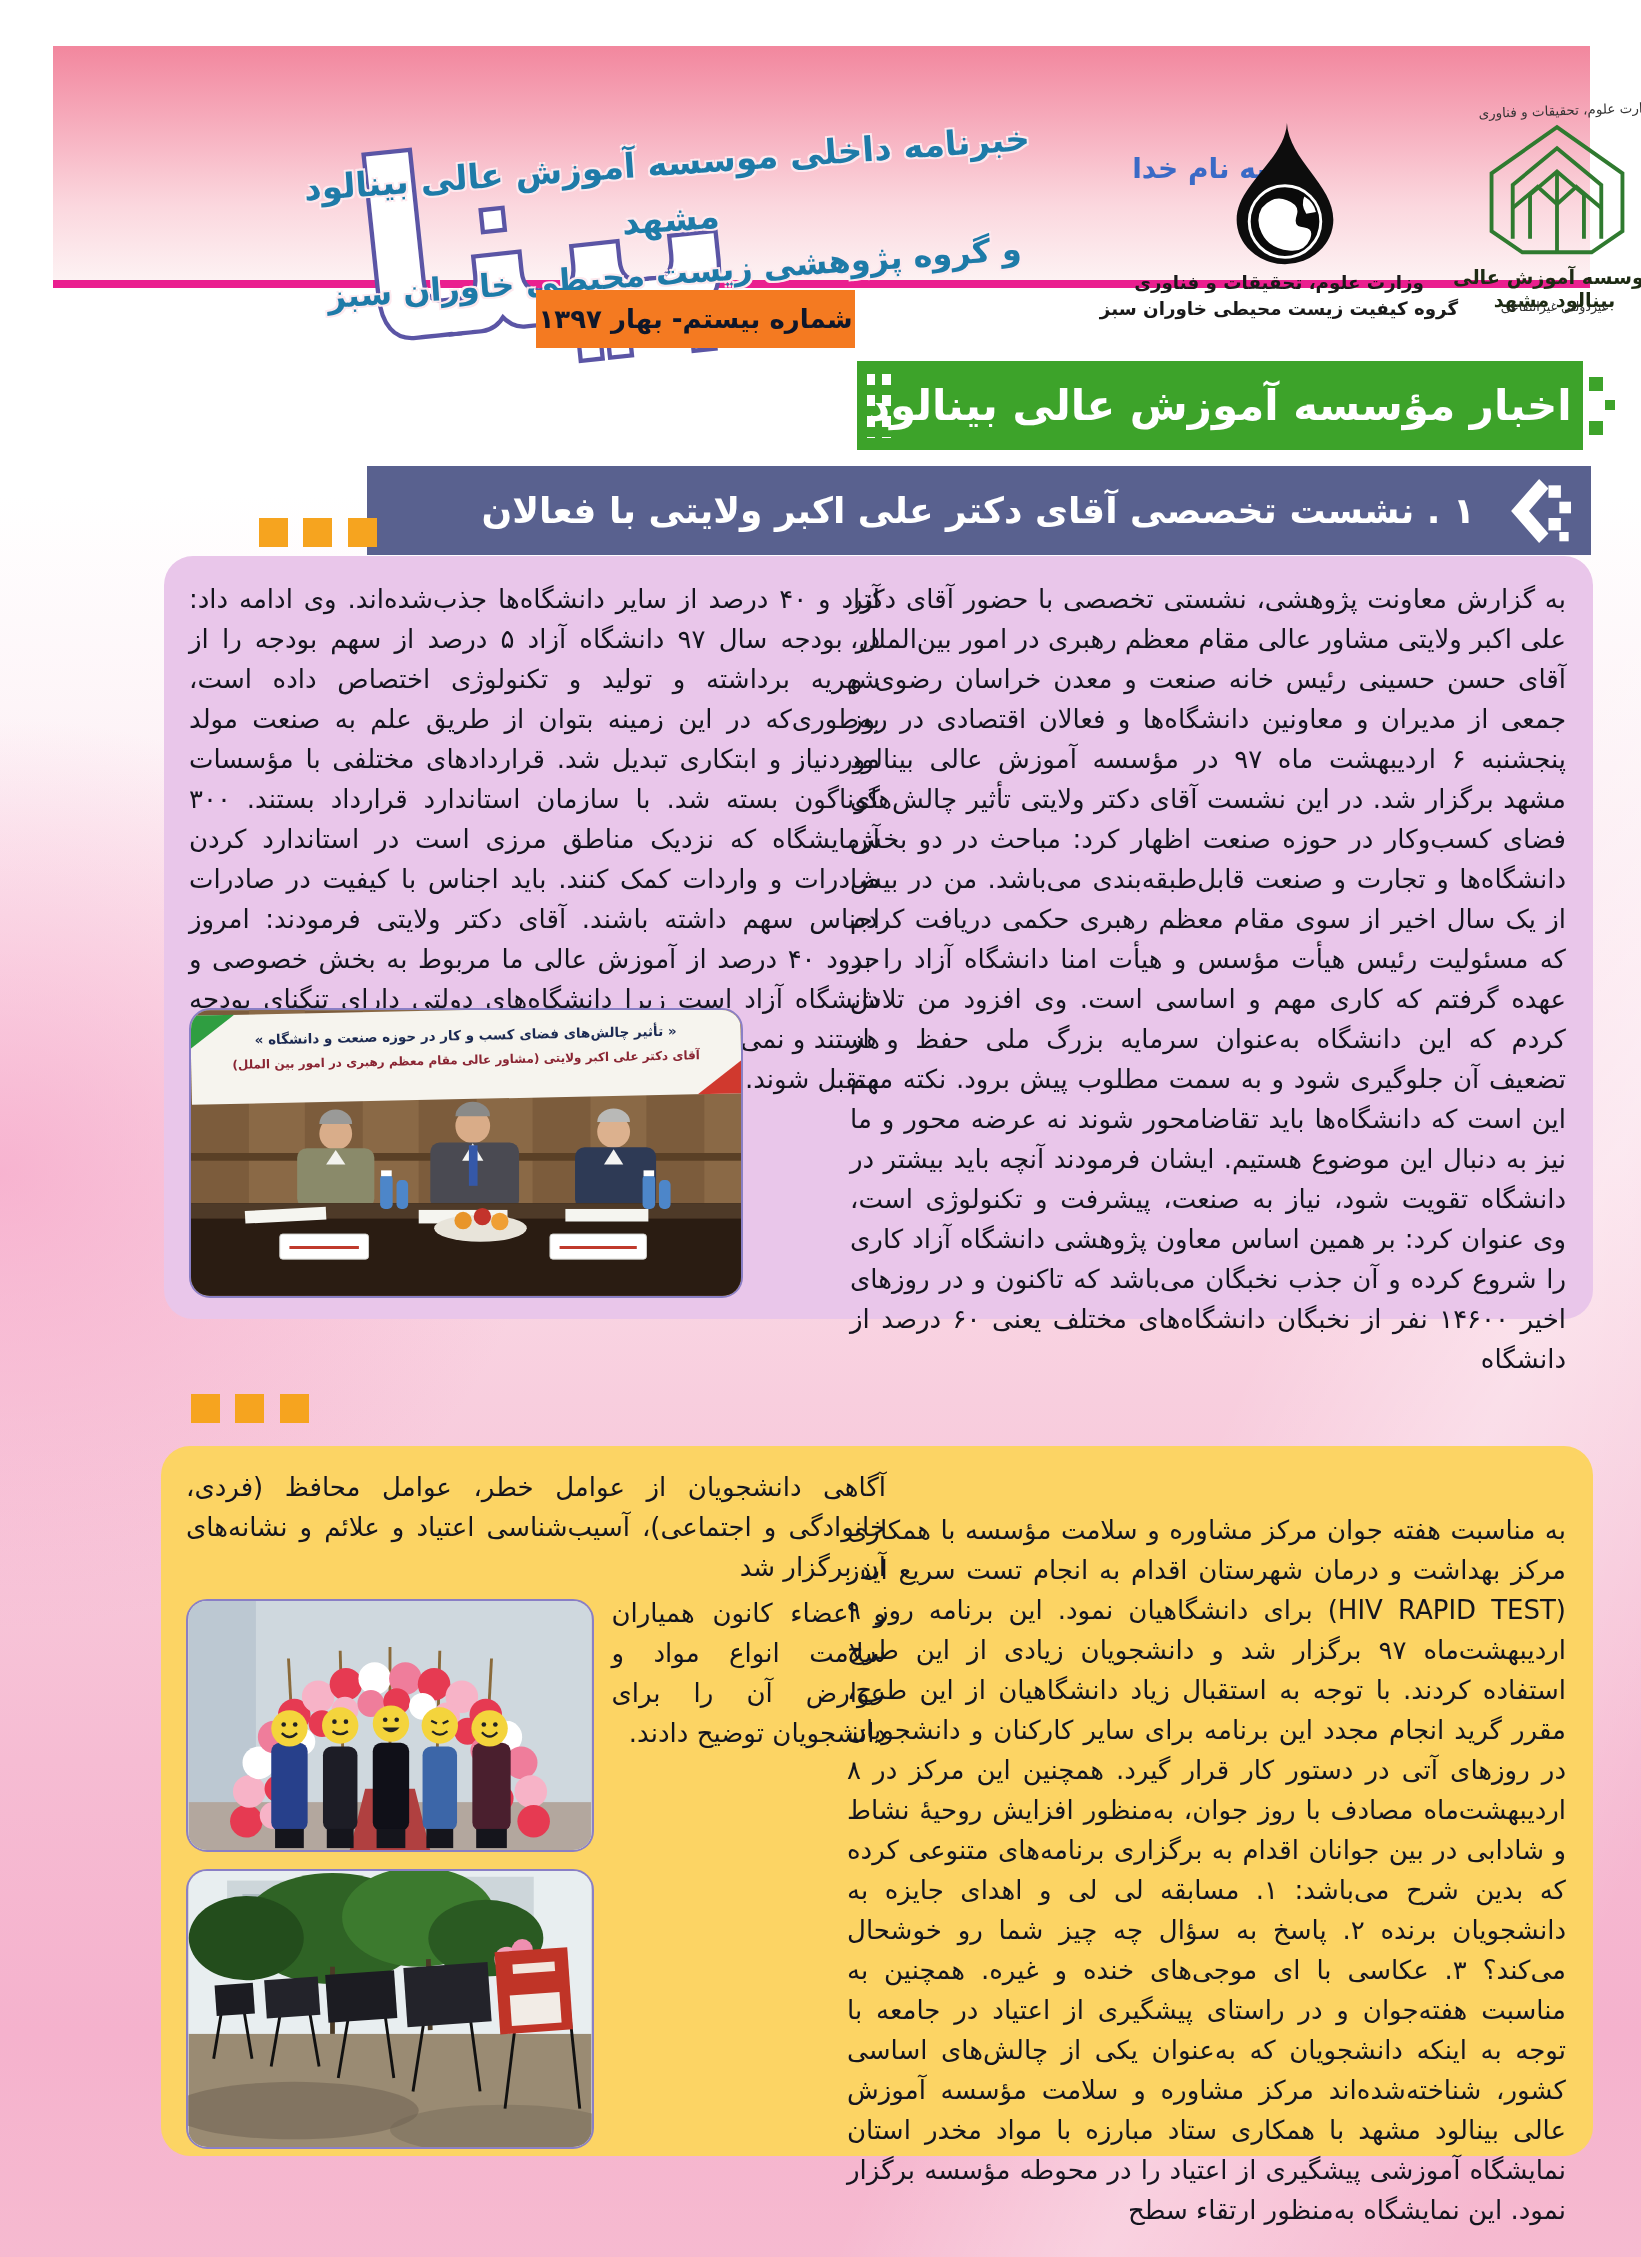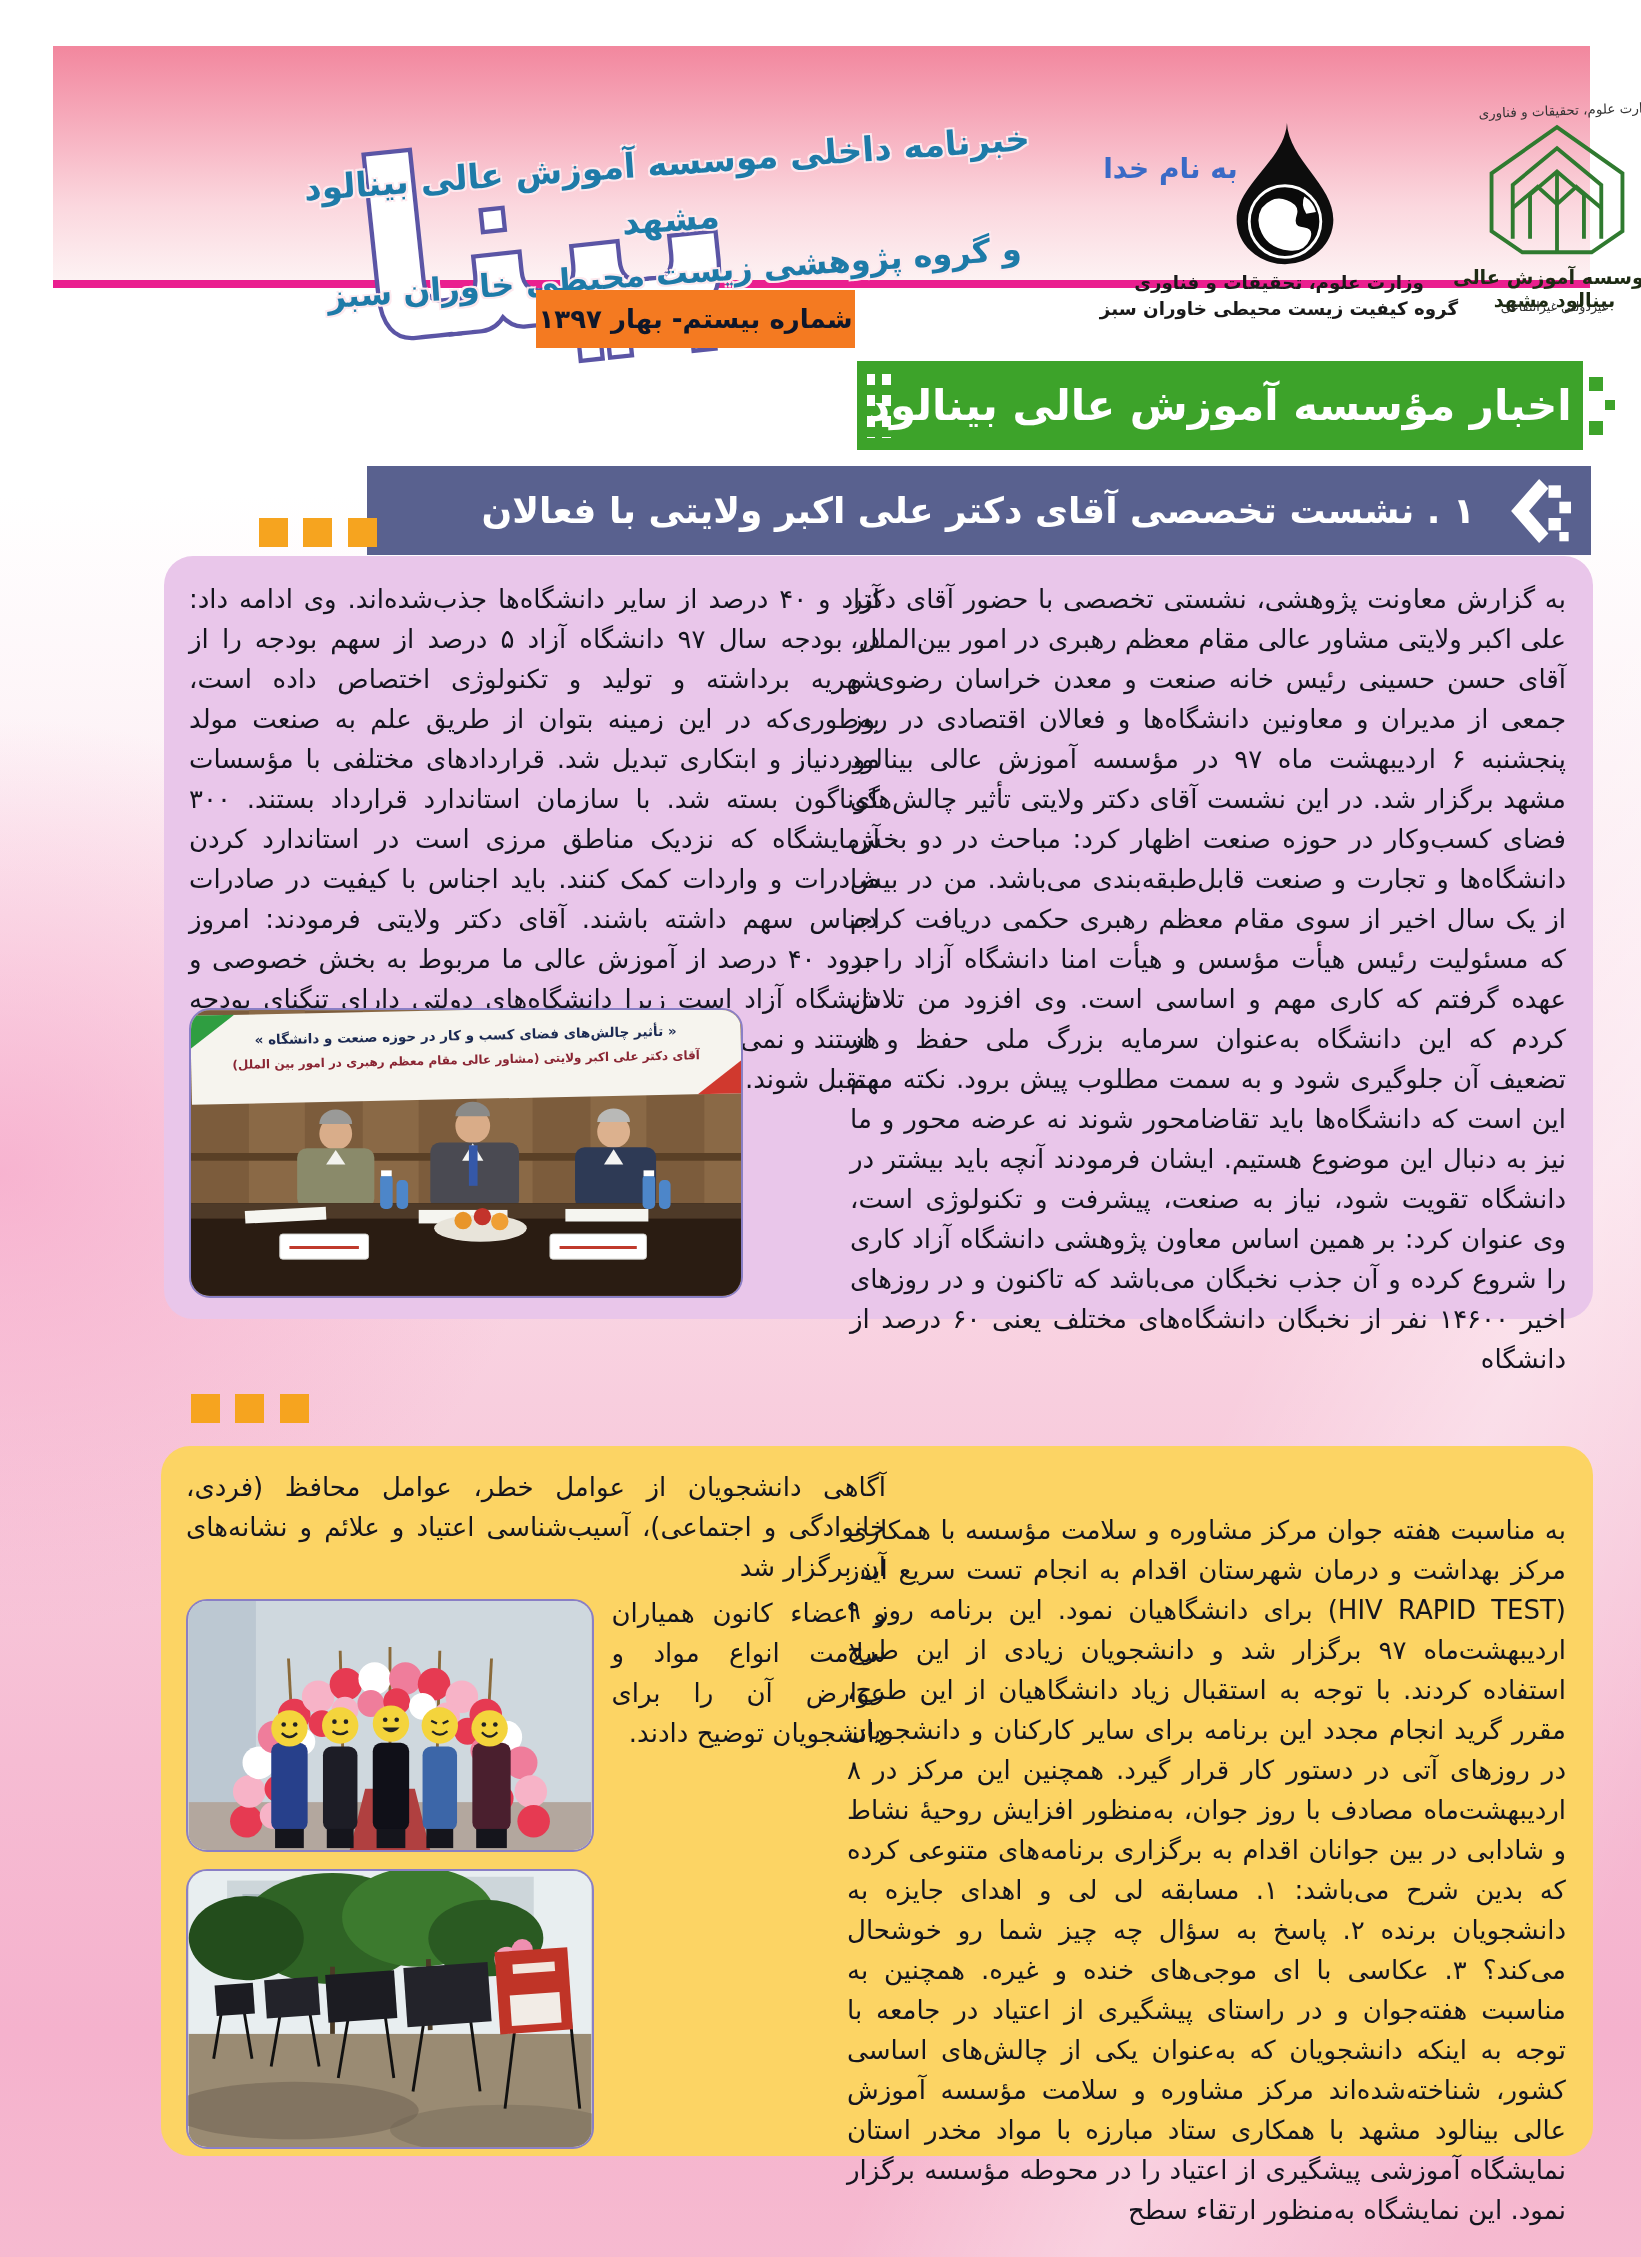--- a/index.html
+++ b/index.html
@@ -19,21 +19,21 @@
     border-bottom:8.7px solid #ea1f8f;
   }
   .bina-svg{position:absolute;left:116px;top:39px;}
   .masthead-title{
     position:absolute;left:241px;top:89px;width:753px;text-align:center;
     color:#1e7ba8;font-weight:bold;transform:rotate(-4deg);
     text-shadow:1.9px 1.9px 0 #fde9ee,-1.9px -1.9px 0 #fde9ee,1.9px -1.9px 0 #fde9ee,-1.9px 1.9px 0 #fde9ee;
   }
   .masthead-title .l1{font-size:34px;line-height:56px;}
   .masthead-title .l2{font-size:32px;line-height:52px;}
-  .bismillah{position:absolute;left:1045px;top:106px;width:145px;text-align:center;
+  .bismillah{position:absolute;left:1074px;top:106px;width:145px;text-align:center;
     color:#3a6ac6;font-size:28px;font-weight:bold;}
   .ministry-caption{position:absolute;left:1033px;top:224px;width:386px;text-align:center;
     color:#1a1a1a;font-weight:bold;font-size:18.3px;line-height:26px;}
   .emblem-top{position:absolute;left:1398px;top:56px;width:232px;text-align:center;
     color:#333;font-size:13.5px;transform:rotate(-2deg);}
   .emblem-name{position:absolute;left:1371px;top:220px;width:261px;text-align:center;
     color:#1d2b14;font-size:19.3px;font-weight:bold;}
   .emblem-sub{position:absolute;left:1400px;top:253px;width:203px;text-align:center;
     color:#333;font-size:12.6px;}
   .issue-badge{

